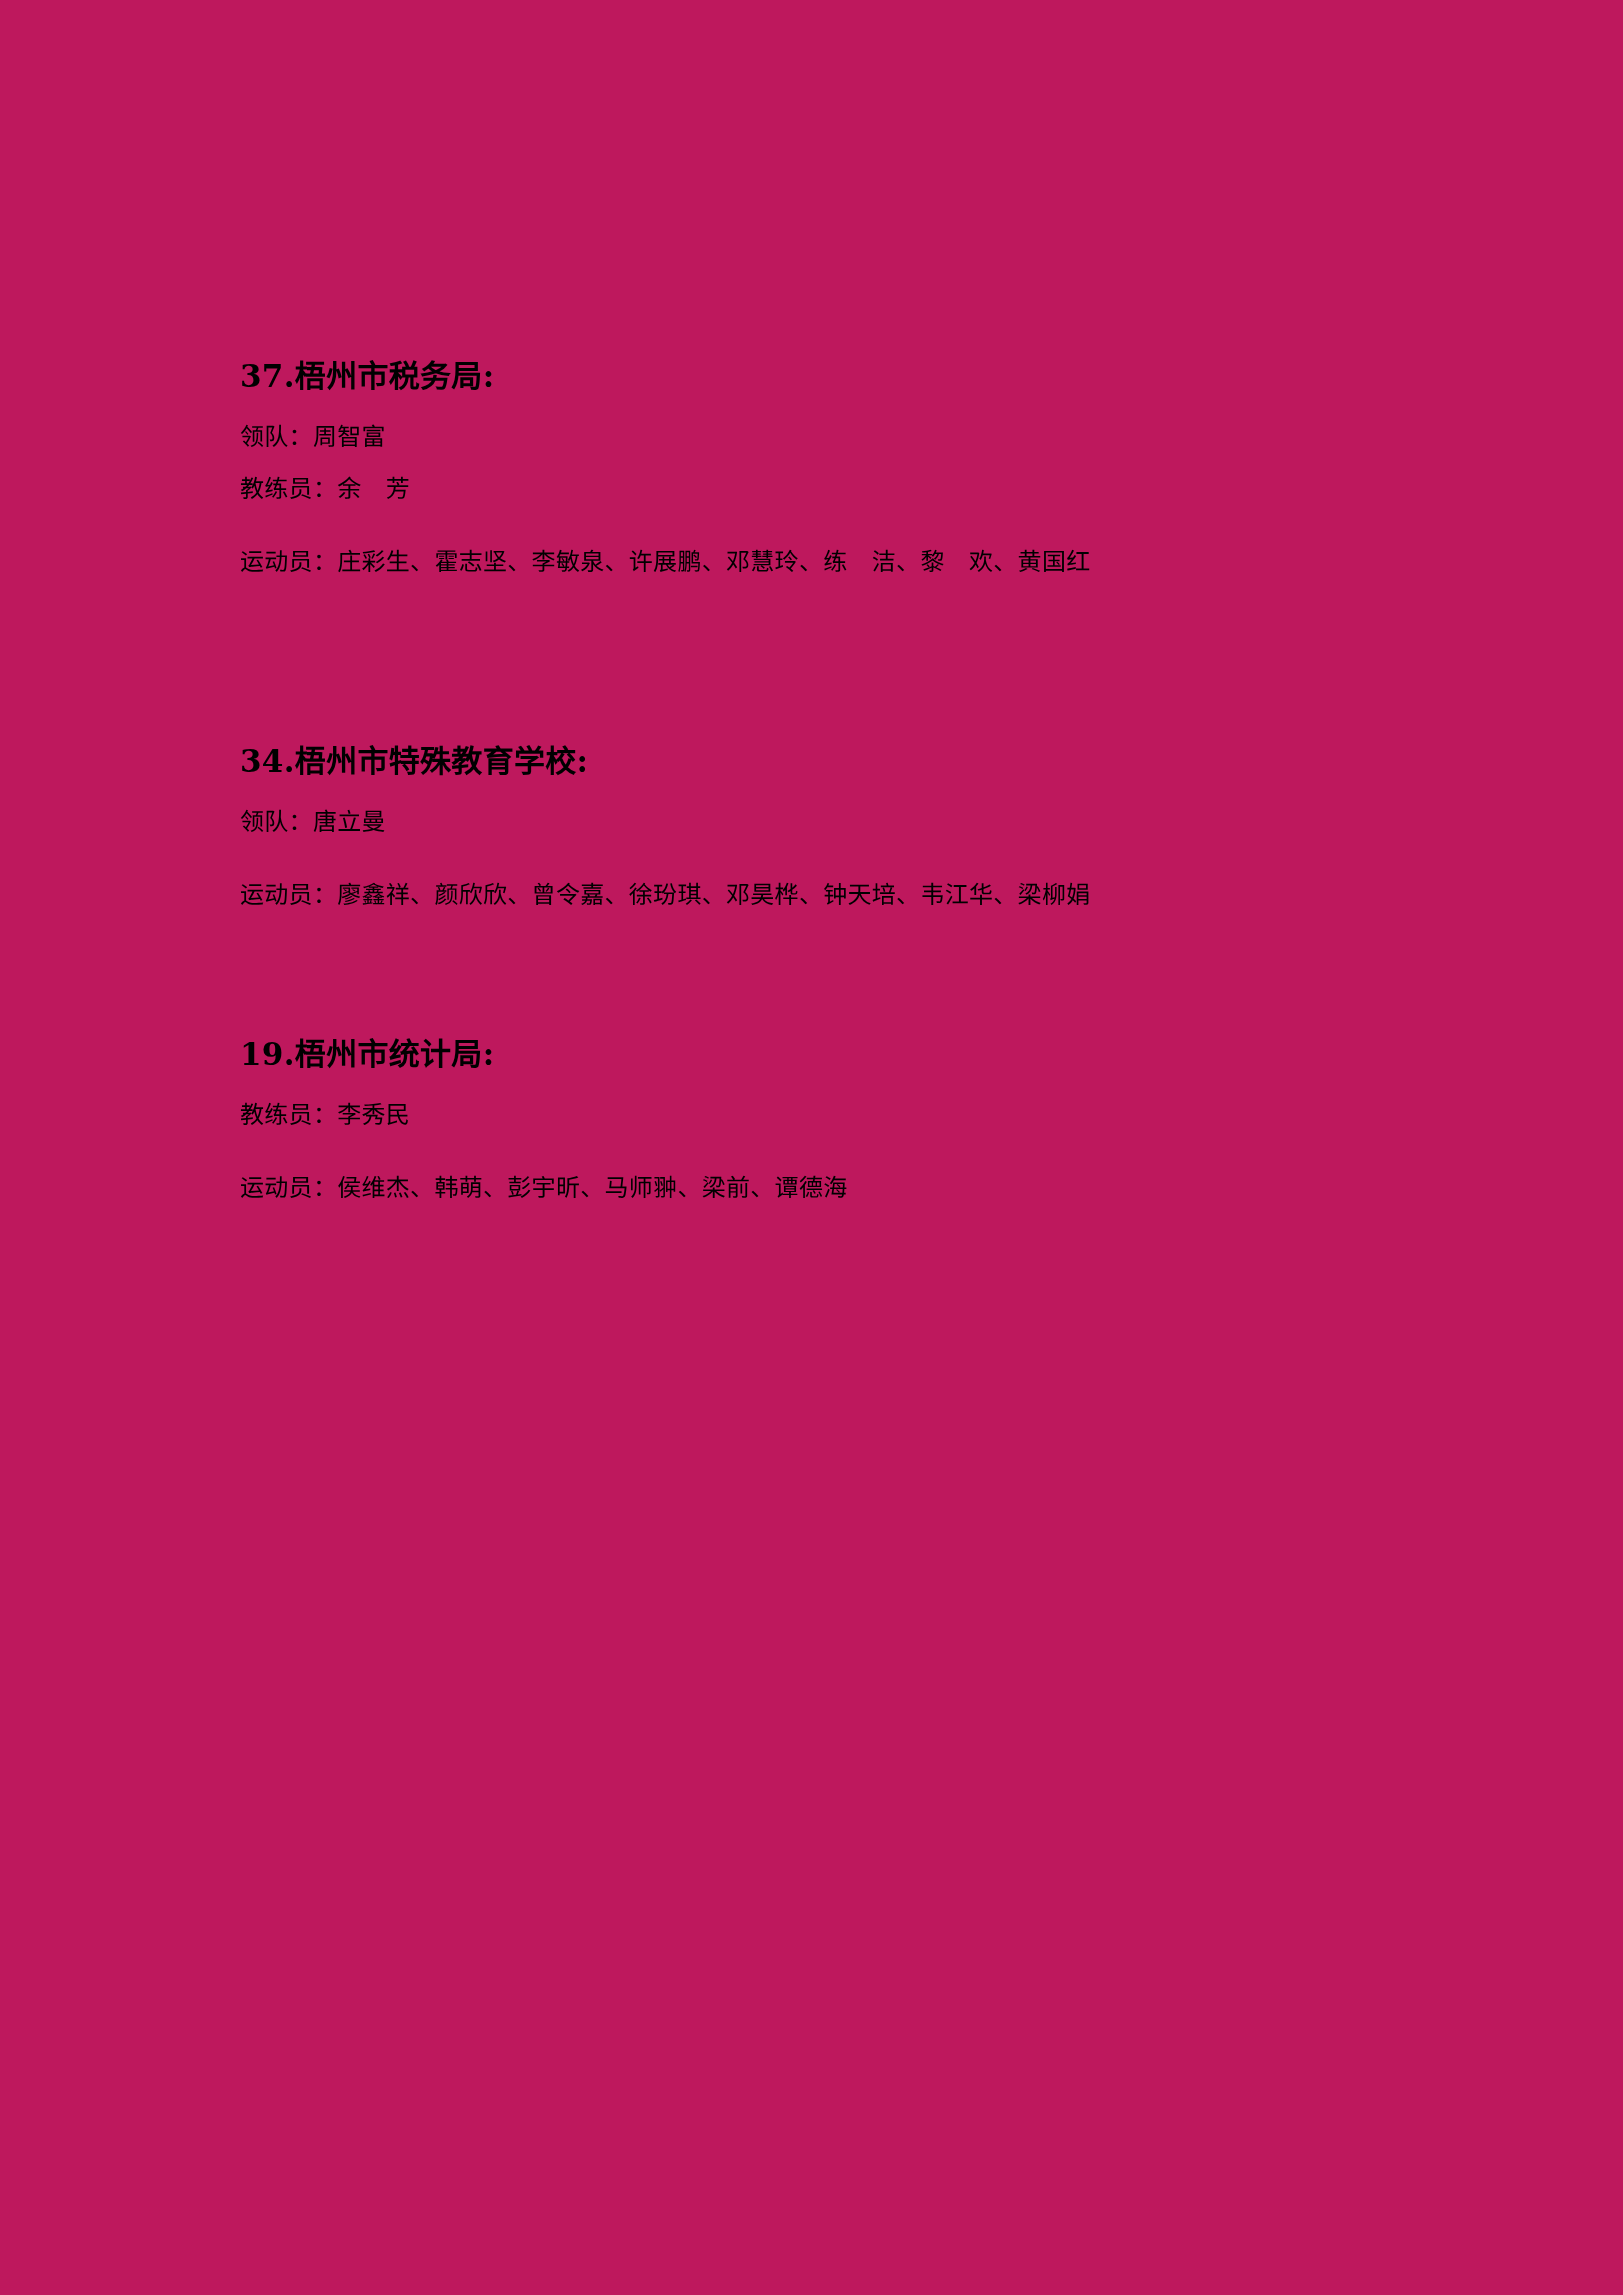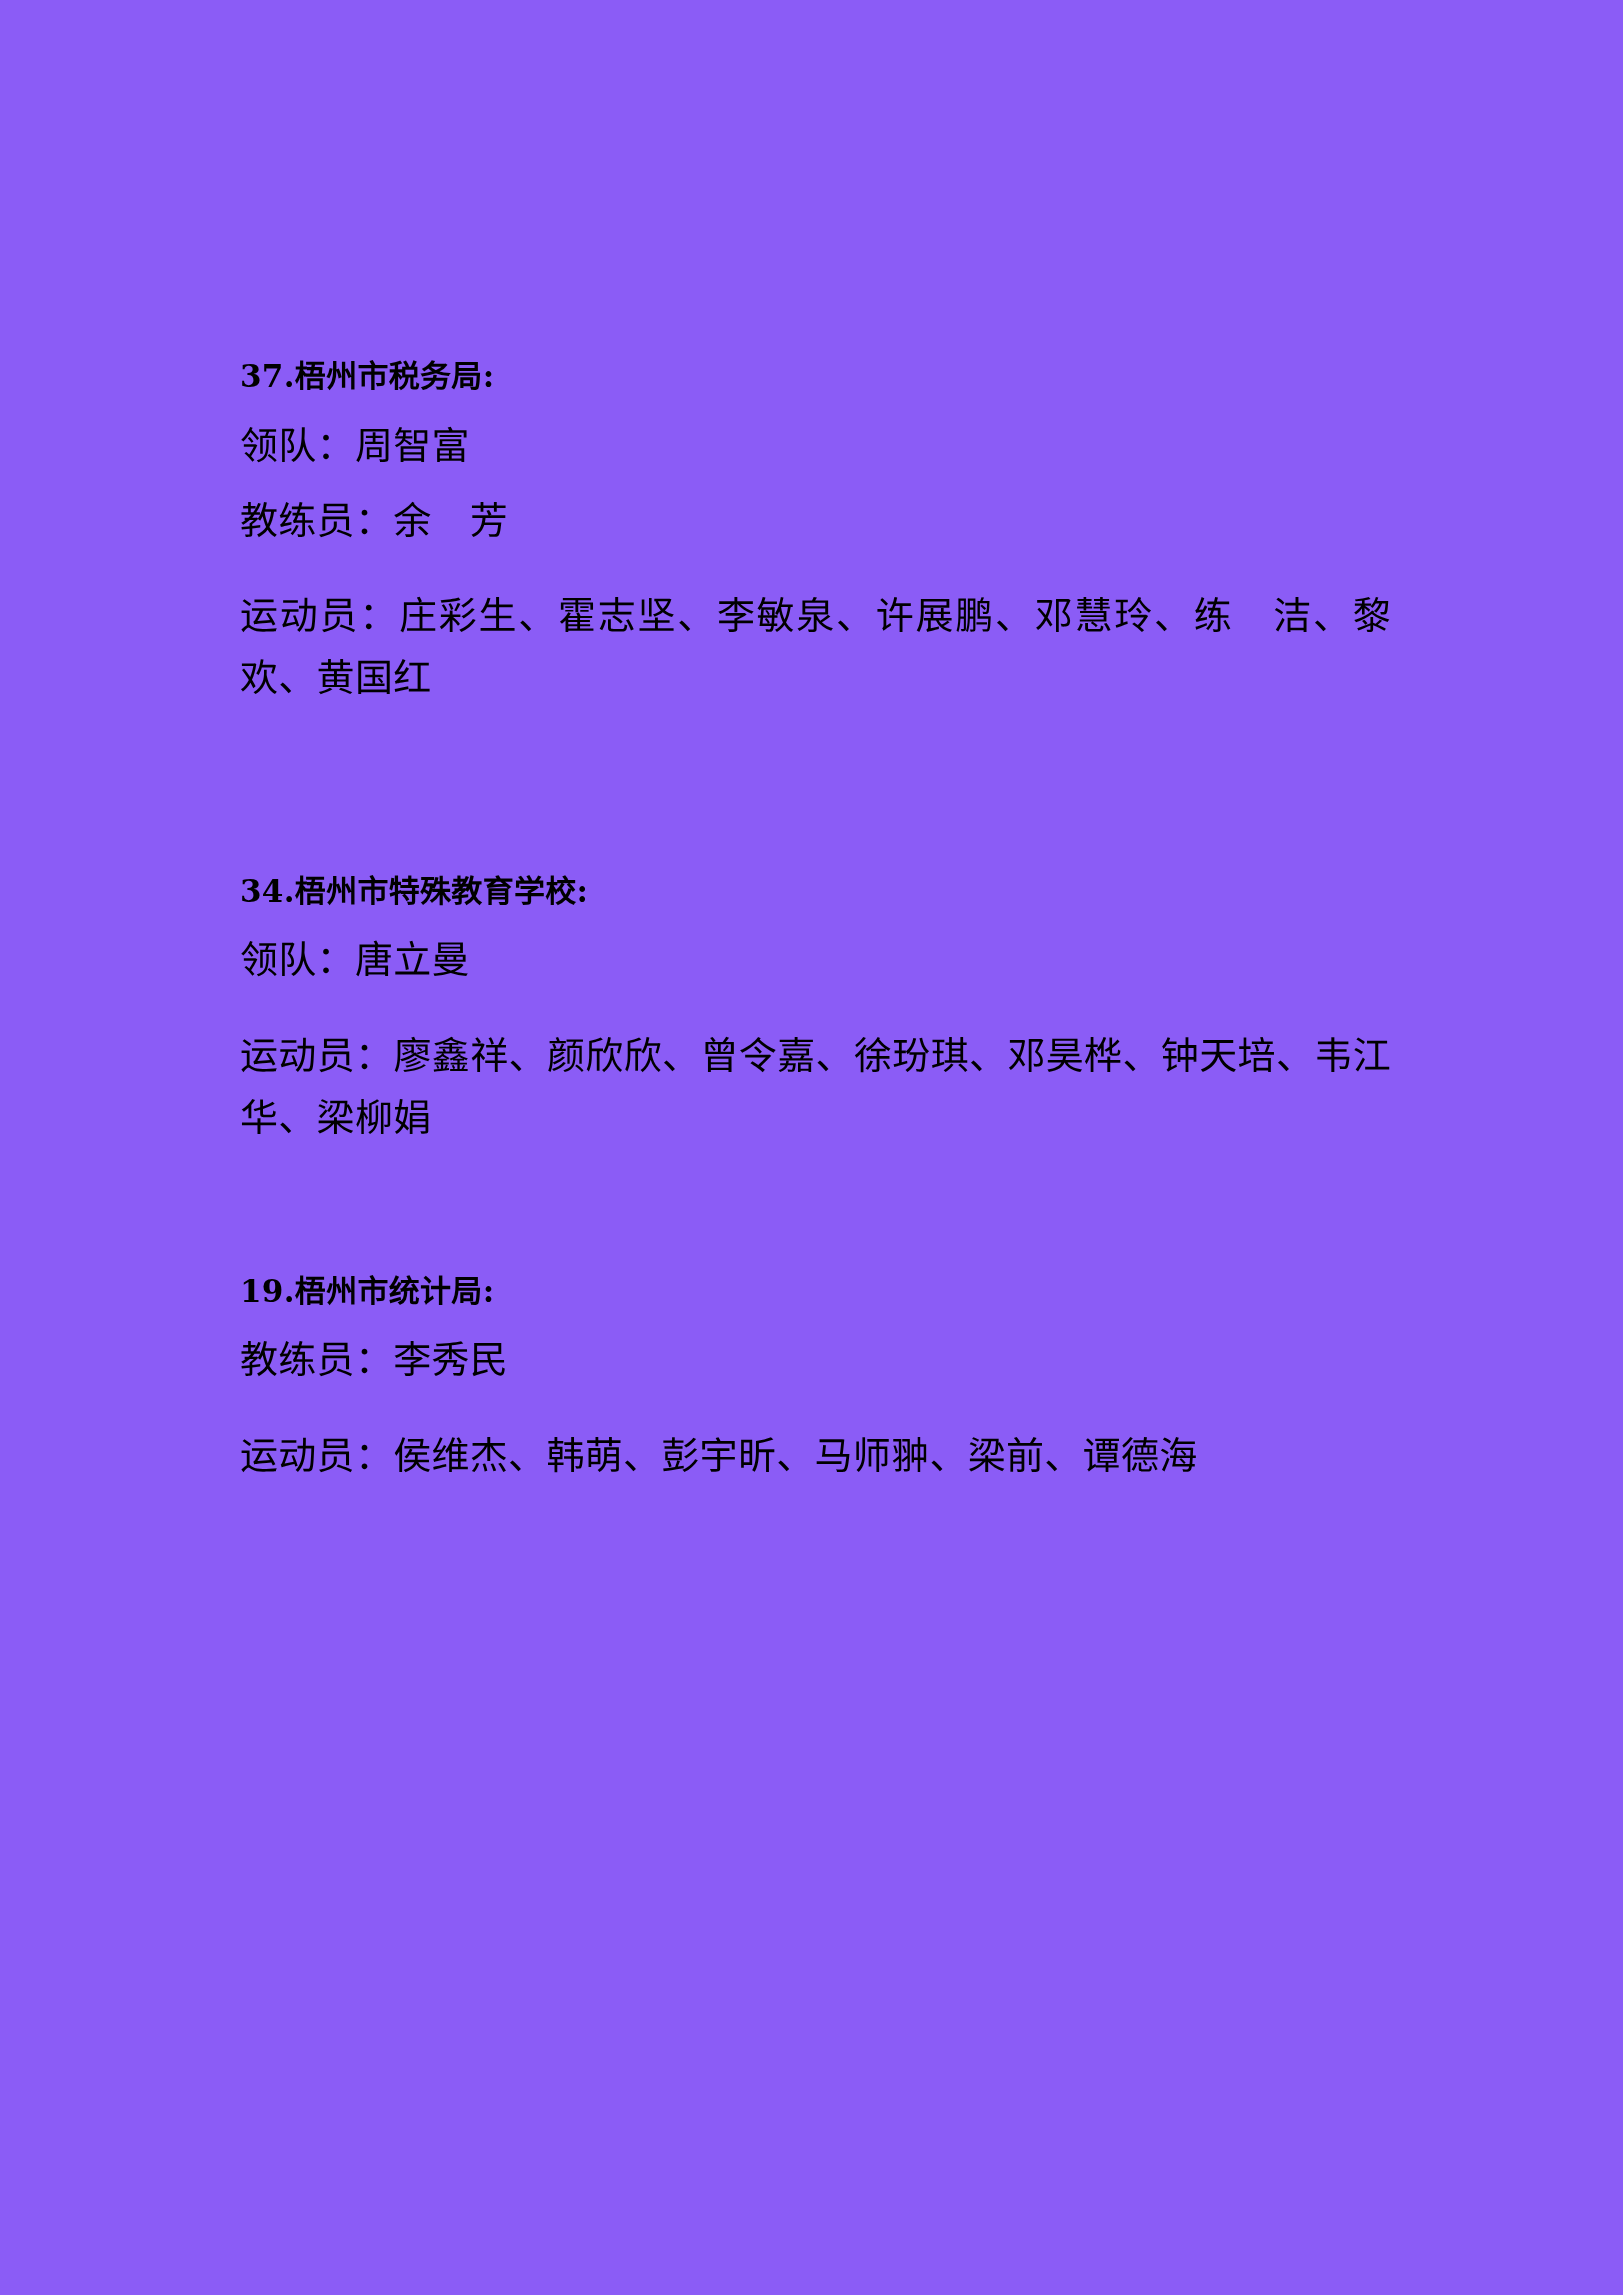--- a/index.html
+++ b/index.html
@@ -14,49 +14,48 @@
     font-family: "DejaVu Serif", "Liberation Serif", serif;
     color: #000000;
     -webkit-font-smoothing: antialiased;
   }
   .page {
     position: relative;
     width: 1623px;
     height: 2295px;
     box-sizing: border-box;
     padding: 12px;
-    background: #8b5cf6;
+    background: #be185d;
     overflow: hidden;
   }
   .content {
     position: absolute;
     left: 240px;
     top: 352px;
     width: 1151px;
   }
   .section {
     margin-bottom: 0;
   }
   .section-title {
     font-weight: bold;
     font-size: 31px;
     line-height: 1.55;
     letter-spacing: 0.3px;
     margin: 0 0 17.6px 0;
     white-space: pre;
   }
   .line {
-    font-size: 38px;
+    font-size: 24px;
     line-height: 1.62;
     letter-spacing: 0.3px;
     margin: 0 0 13.5px 0;
     white-space: pre-wrap;
     text-align: justify;
     text-justify: inter-character;
-    font-family: Liberation Mono, monospace;
   }
   .gap-large { height: 142px; }
   .gap-medium { height: 102px; }
   .athletes {
     white-space: pre-wrap;
     margin-top: 34px;
   }
 </style>
 </head>
 <body>

